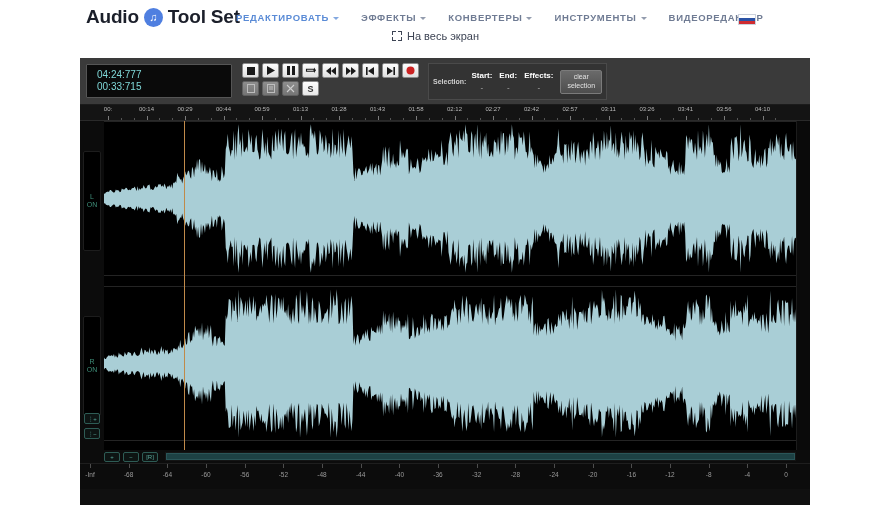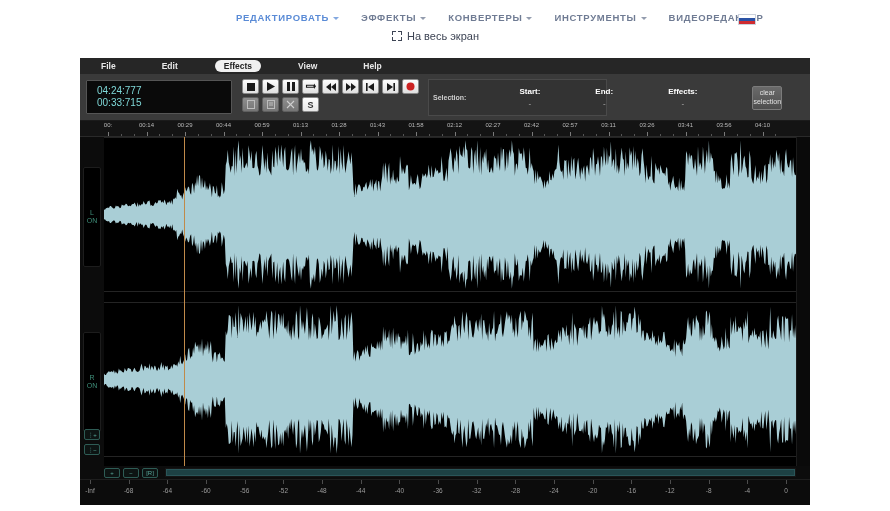--- a/index.html
+++ b/index.html
@@ -135,21 +135,21 @@
     border: 1px solid #8a8a8a; border-radius: 2px;
     font-size: 9px; font-weight: bold; color: #333;
     display:flex; align-items:center; justify-content:center;
     cursor: pointer;
   }
   
   .selpanel {
     position: absolute; left: 348px; top: 5px;
     width: 179px; height: 37px;
     background: #333333; border: 1px solid #4a4a4a;
-    display: flex; align-items: center; padding: 0 4px; gap: 48px;
+    display: flex; align-items: center; padding: 0 4px;
   }
   .sel-label { font-size: 7px; color: #cfcfcf; font-weight: bold; margin-right: 5px; }
   .sel-field { text-align: center; margin-right: 7px; }
   .sel-field .k { font-size: 8px; color: #ffffff; font-weight: bold; display:block; }
   .sel-field .v { font-size: 8px; color: #b5b5b5; display:block; margin-top:3px; }
   .clear-sel {
     margin-left: auto;
     width: 44px; height: 24px;
     background: linear-gradient(to bottom,#6a6a6a,#4e4e4e);
     border: 1px solid #7b7b7b; border-radius: 2px;
@@ -255,20 +255,25 @@
   }
   .dbscale .db-tick {
     position: absolute; top: 0; width: 1px; height: 4px; background: #4d4d4d;
   }
 </style>
 </head>
 <body>
 
 <div class="site-header">
 
+  <div class="brand">
+    <span>Audio</span>
+    <span class="brand-mark">♫</span>
+    <span>Tool Set</span>
+  </div>
 
   <nav class="main-nav">
     <div class="nav-item active">
       <span>РЕДАКТИРОВАТЬ</span>
       <span class="caret"></span>
     </div>
     <div class="nav-item">
       <span>ЭФФЕКТЫ</span>
       <span class="caret"></span>
     </div>
@@ -293,27 +298,20 @@
         <i></i>
         <i></i>
         <i></i>
     </span>
     <span>На весь экран</span>
   </div>
 </div>
 
 <div class="app">
 
-  <div class="menubar">
-    <div class="menu-item">File</div>
-    <div class="menu-item">Edit</div>
-    <div class="menu-item selected">Effects</div>
-    <div class="menu-item">View</div>
-    <div class="menu-item">Help</div>
-  </div>
 
   <div class="transport">
 
     <div class="timecode">
       <div class="tc-side">
         <div>04:24:777</div>
         <div>00:33:715</div>
       </div>
     </div>
 

